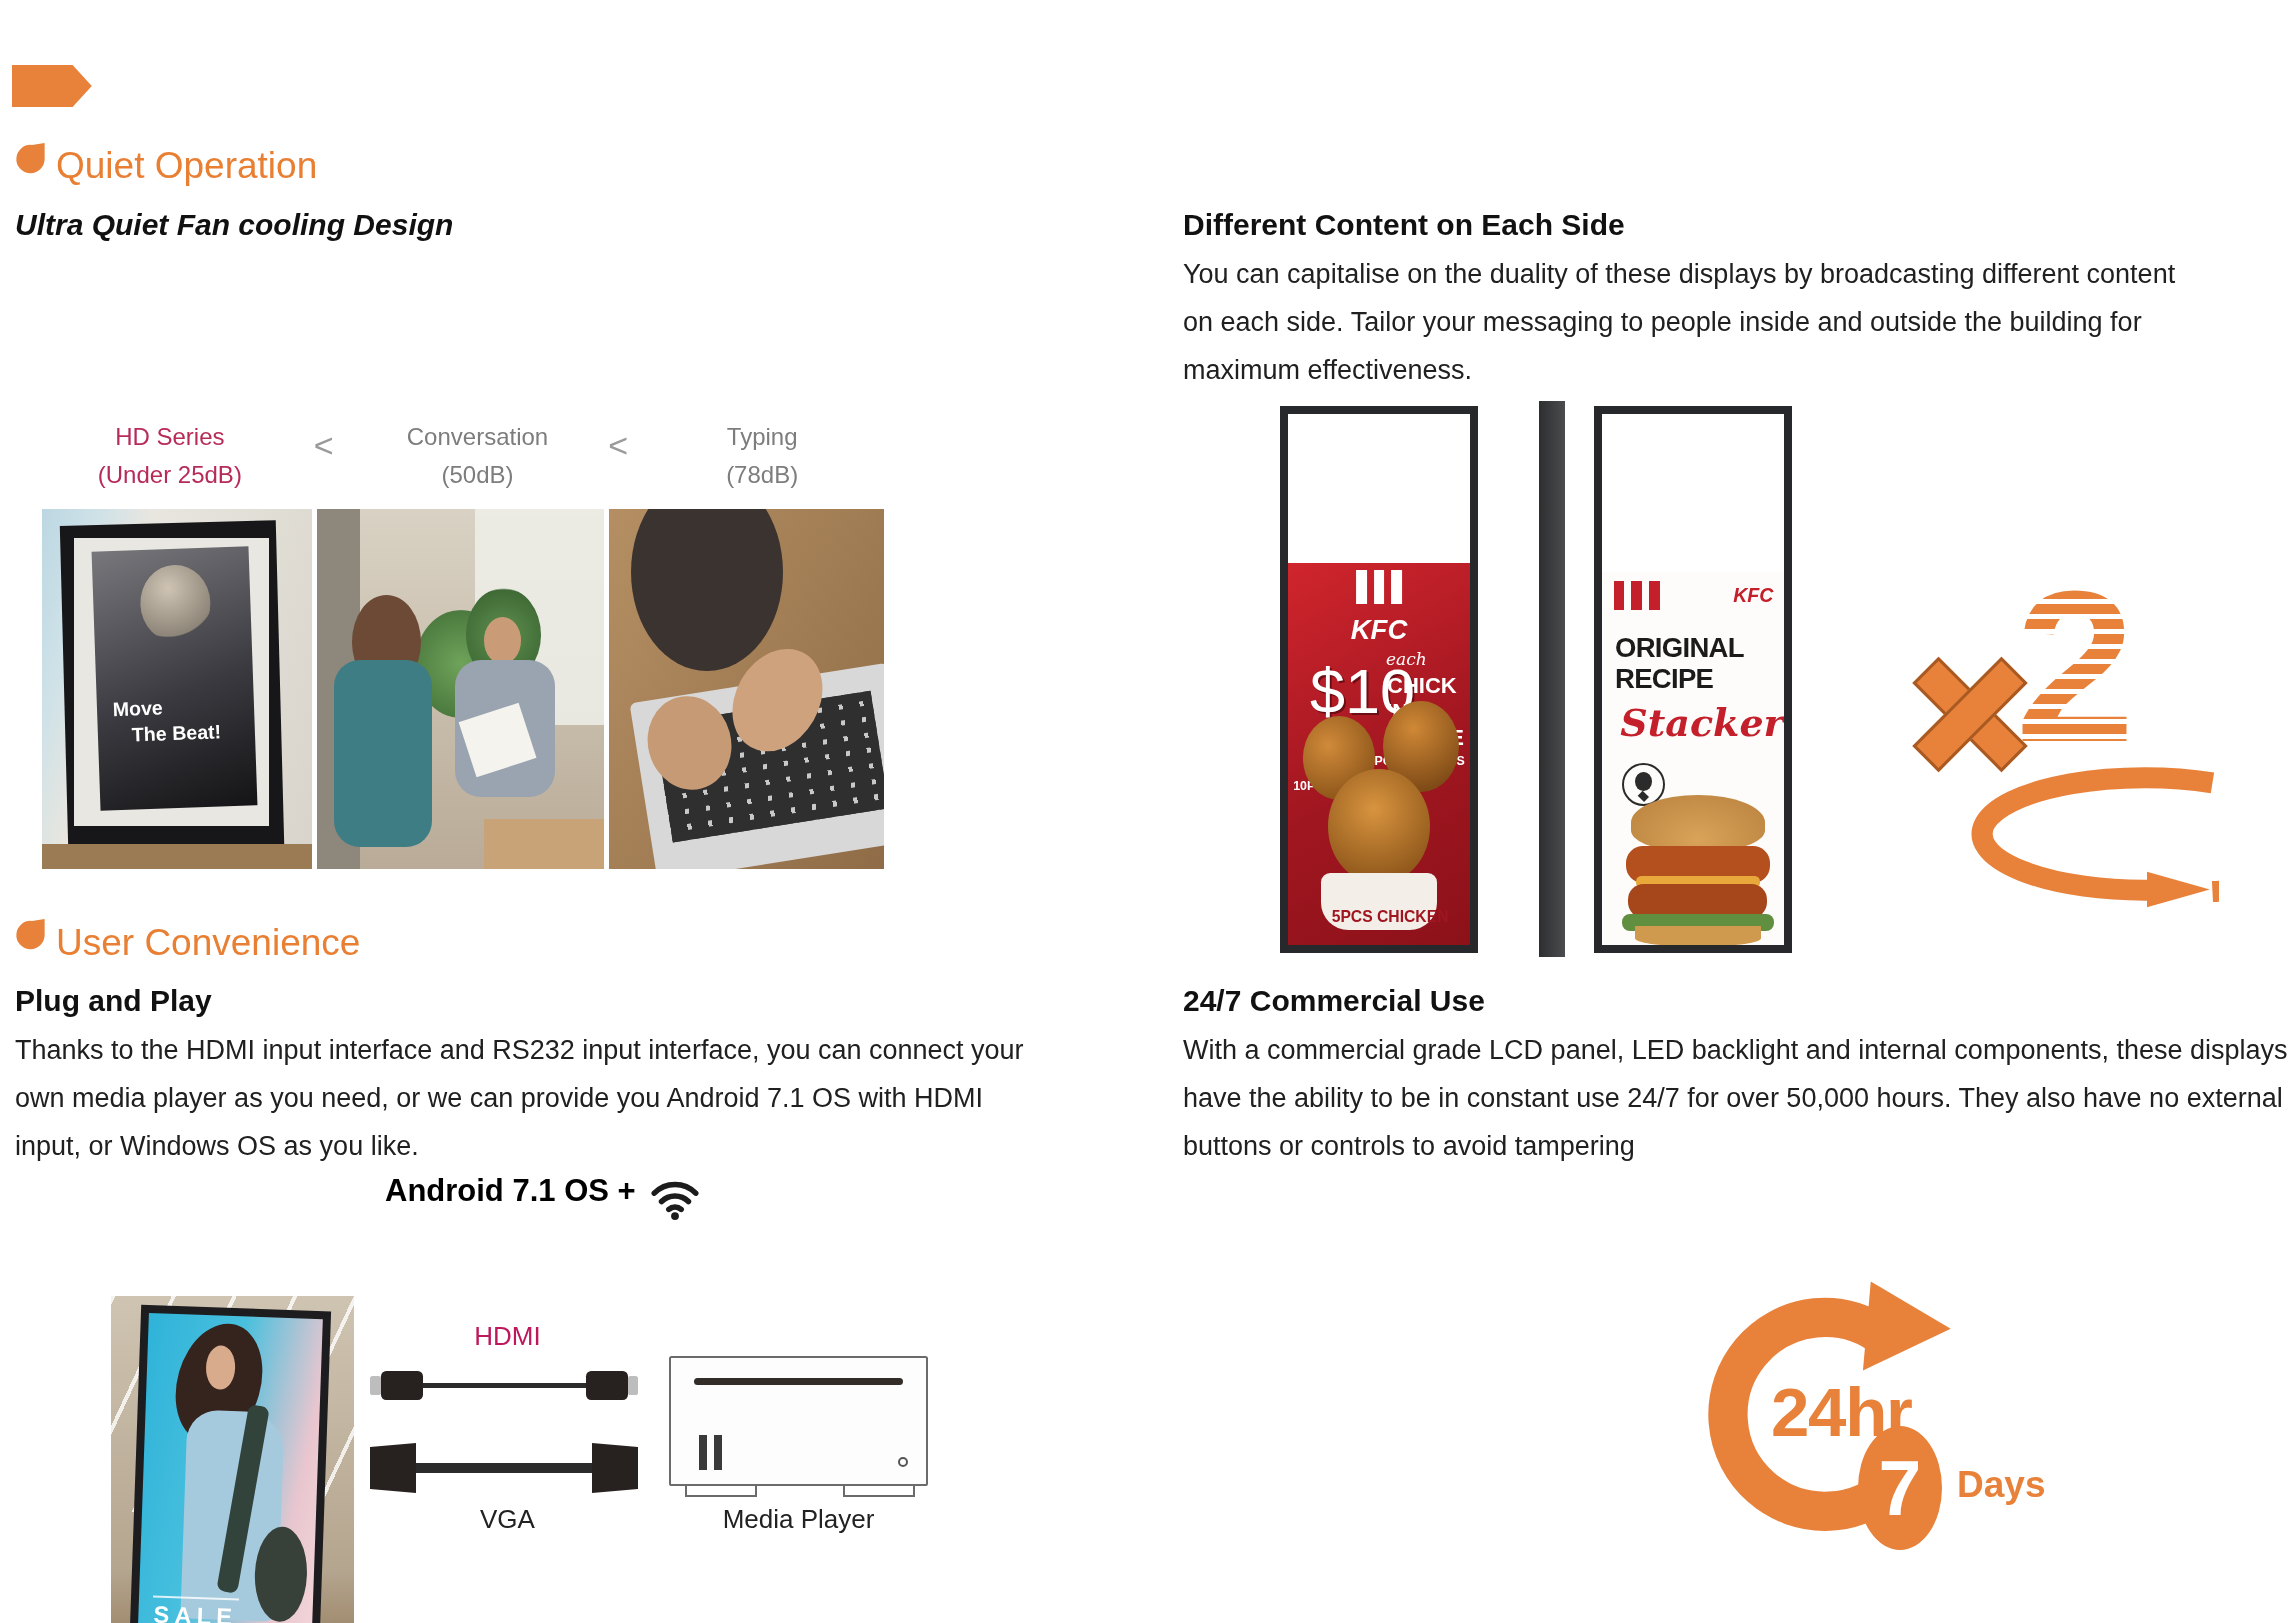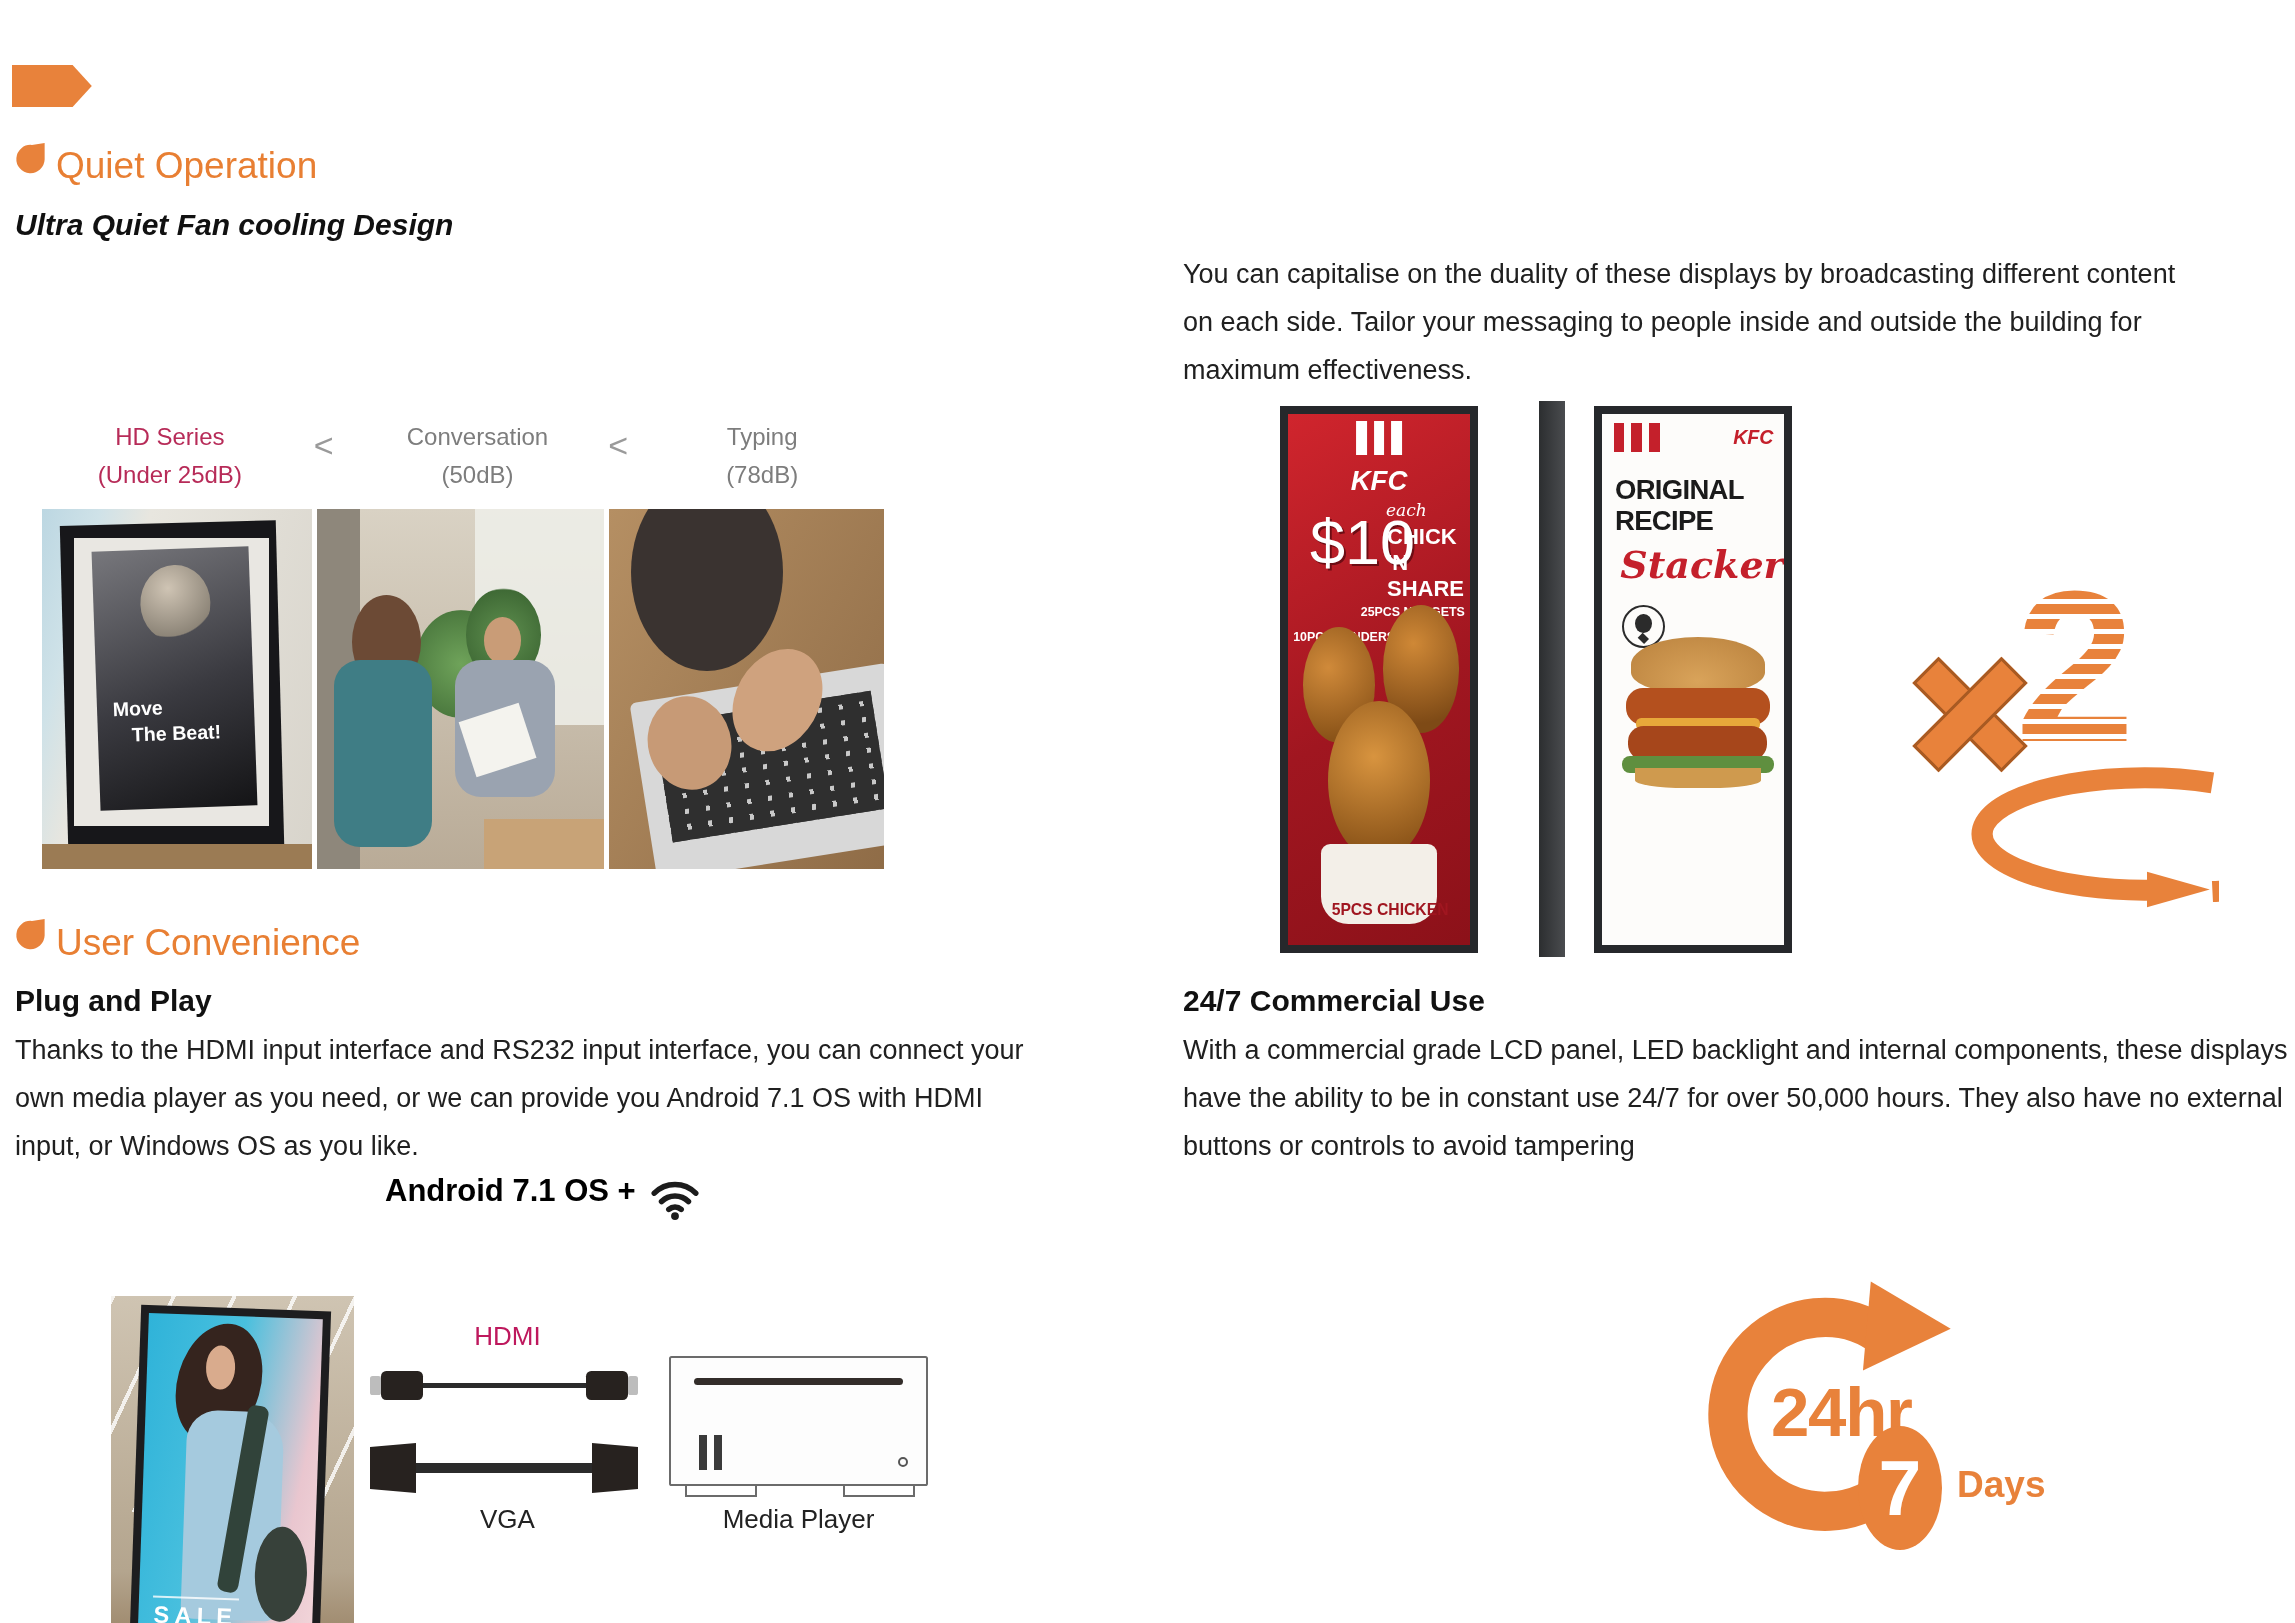--- a/index.html
+++ b/index.html
@@ -21,21 +21,21 @@
   .noise-row{display:flex;align-items:flex-start;}
   .noise-item{text-align:center;font-size:24px;line-height:38px;color:var(--gray);}
   .noise-item.hot{color:var(--crimson);}
   .noise-sep{font-size:34px;color:#9a9a9a;line-height:38px;padding-top:7.9px;}
   .photo{position:relative;overflow:hidden;background:#ddd;}
   .photos-row{display:flex;gap:5.2px;}
   .blob{position:absolute;border-radius:50%;}
   .cable-row{display:flex;align-items:center;}
   .conn{background:#27221f;border-radius:5.2px;}
   .cord{height:5.9px;background:#2b2b2b;flex:1;}
-  .panel{position:absolute;border:8.5px solid #26282B;background:#fca5a5;display:flex;flex-direction:row;}
+  .panel{position:absolute;border:8.5px solid #26282B;background:#fca5a5;display:flex;flex-direction:column;}
   .panel-clear{background:#fff;}
   .panel-screen{flex:1;position:relative;overflow:hidden;}
   .two-digit{font-weight:700;font-size:216px;line-height:196px;
     background:repeating-linear-gradient(0deg,#E8823B 0 9.8px,#ffffff 9.8px 15px);
     -webkit-background-clip:text;background-clip:text;color:transparent;}
   .times{position:relative;width:118px;height:118px;}
   .times span{position:absolute;left:-3.9px;top:41px;width:126px;height:37px;background:var(--accent);
     border:3.9px solid #A85A22;}
   .times .b1{transform:rotate(45deg);}
   .times .b2{transform:rotate(-45deg);}
@@ -110,20 +110,21 @@
         <div class="abs" style="left:8%;top:14%;width:84%;height:66%;
              background:repeating-linear-gradient(0deg,#2f2f2f 0 10.5px,#c9c9c9 10.5px 15.7px),
                         repeating-linear-gradient(90deg,#2f2f2f 0 17px,#c9c9c9 17px 21px);
              background-blend-mode:darken;"></div>
       </div>
       <div class="blob" style="left:46%;top:38%;width:30%;height:30%;background:#cfa27e;transform:rotate(30deg);"></div>
       <div class="blob" style="left:14%;top:52%;width:30%;height:26%;background:#c79a76;transform:rotate(-15deg);"></div>
     </div>
   </div>
 
+  <div class="abs sub-title" style="left:1183px;top:208px;">Different Content on Each Side</div>
   <div class="abs body-text" style="left:1183px;top:250px;width:1021px;">You can capitalise on the duality of these displays by broadcasting different content on each side. Tailor your messaging to people inside and outside the building for maximum effectiveness.</div>
 
   <div class="abs" style="left:1280px;top:401px;width:517px;height:556px;">
     <div class="abs" style="left:259px;top:0;width:26px;height:556px;background:linear-gradient(90deg,#2c2e30,#4a4c4f);"></div>
 
     <div class="panel" style="left:0;top:5.2px;width:198px;height:547px;">
       <div class="panel-clear" style="height:149px;"></div>
       <div class="panel-screen" style="background:linear-gradient(150deg,#d0252d 0%,#a01620 55%,#8c1119 100%);">
         <div class="kfc-bars abs" style="left:50%;top:6.5px;transform:translateX(-50%);">
             <i></i>

